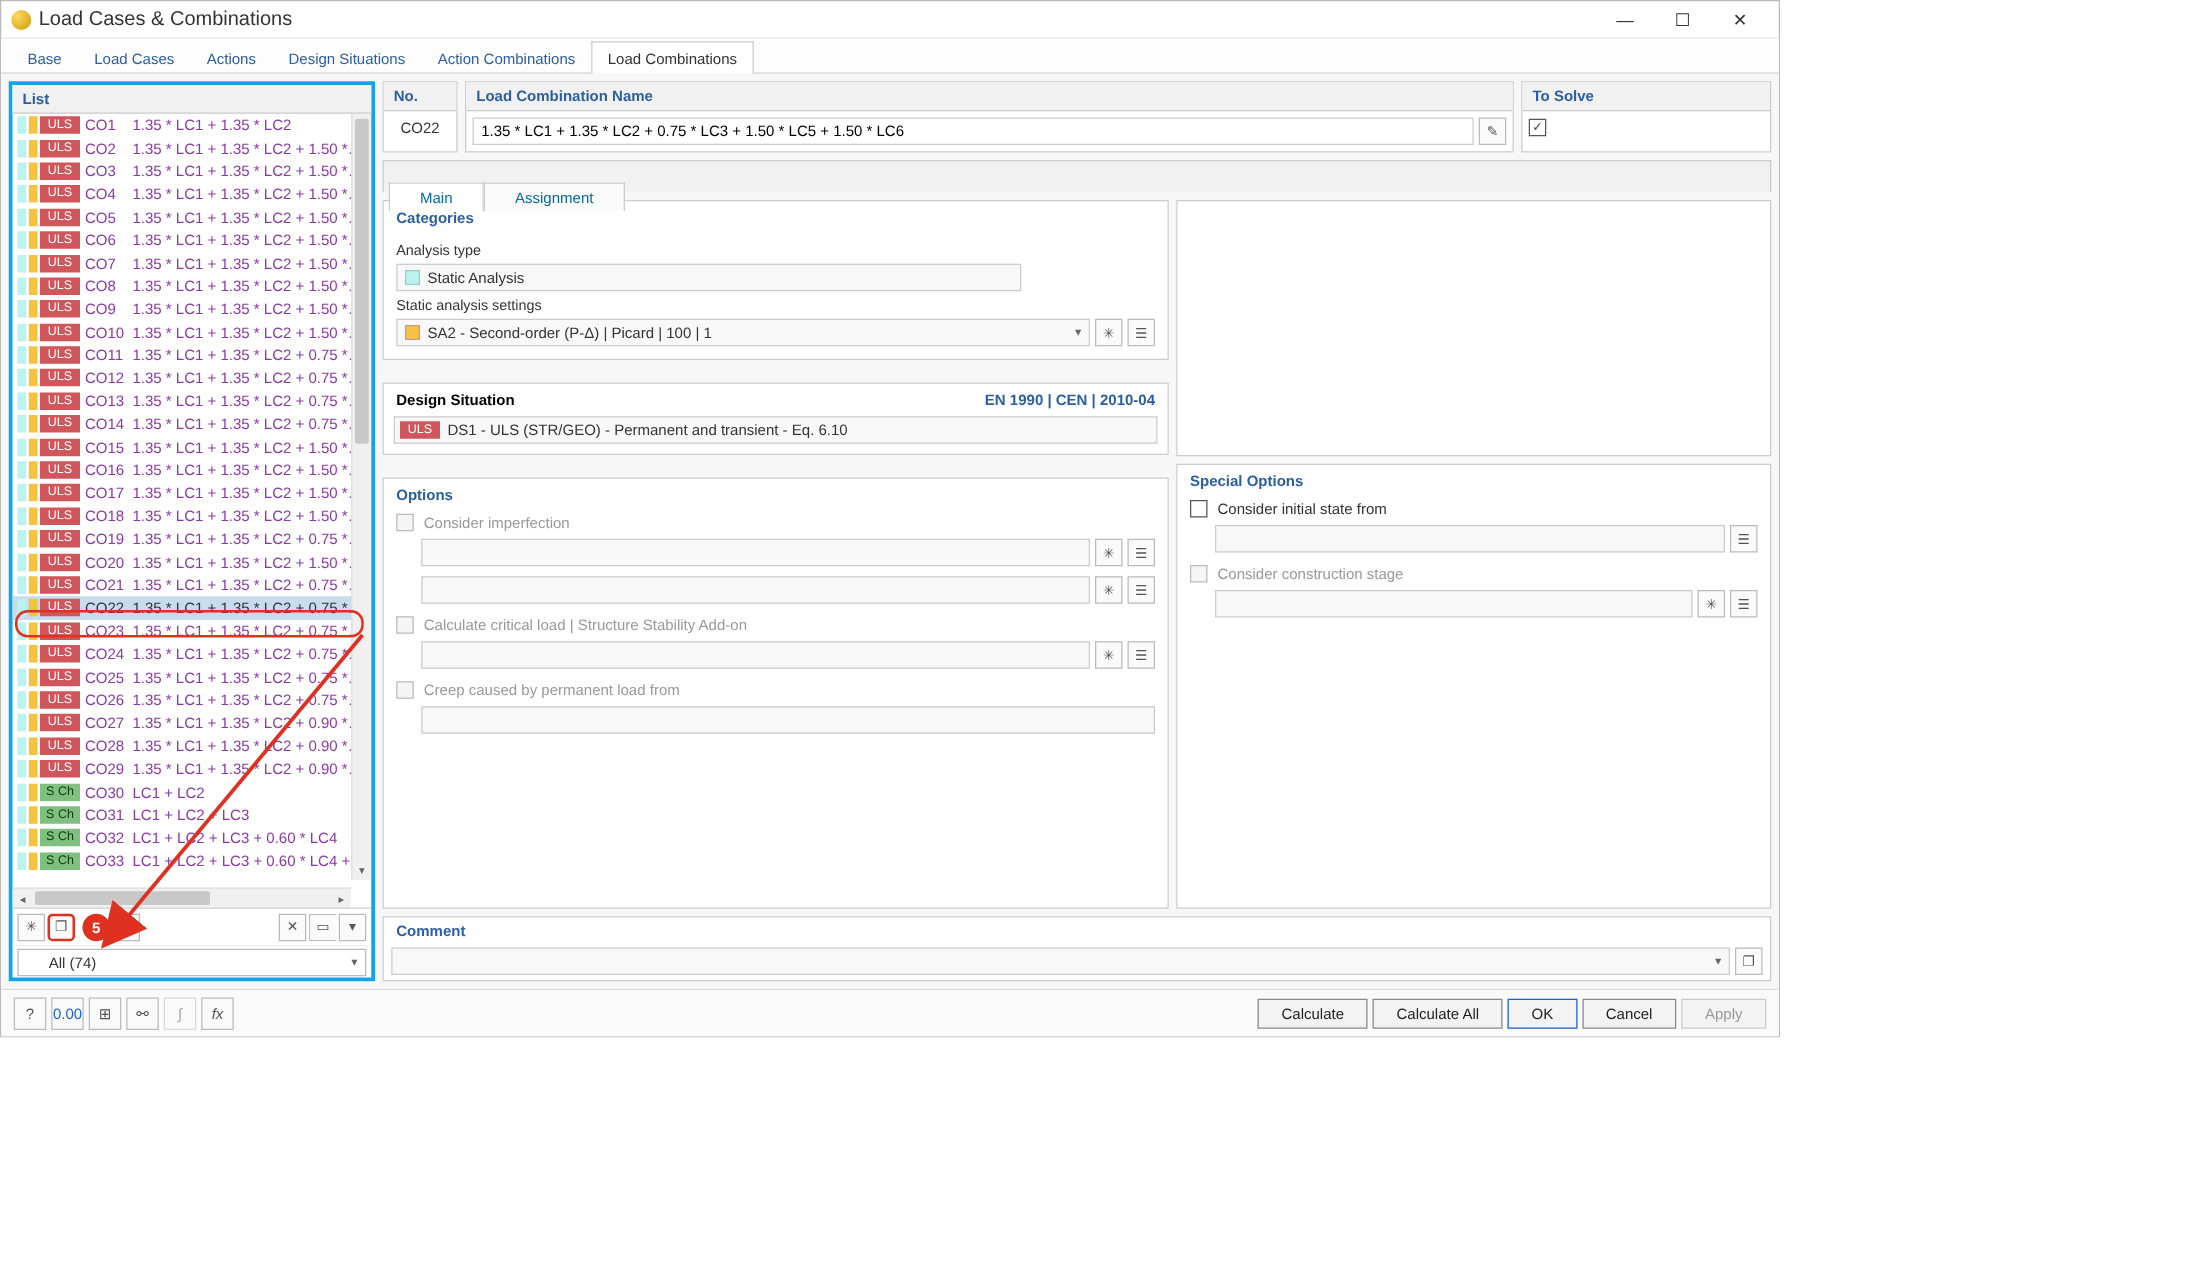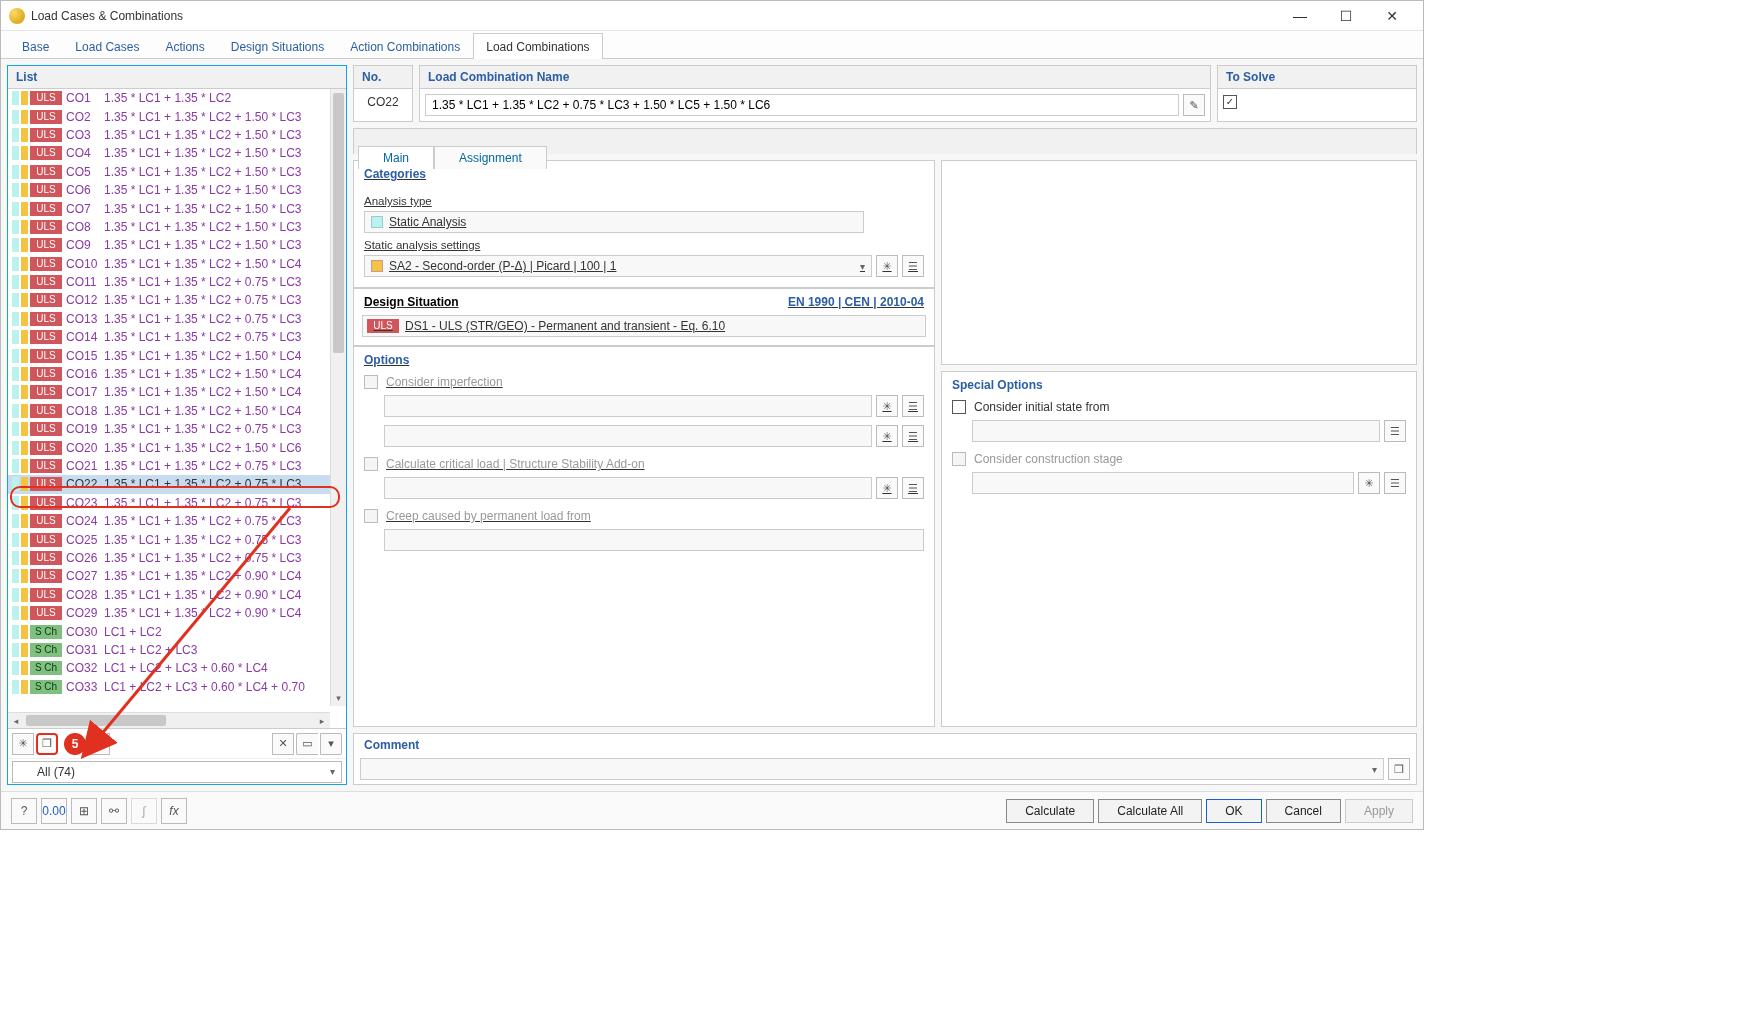--- a/index.html
+++ b/index.html
@@ -1,27 +1,27 @@
 <!DOCTYPE html>
 <html><head>
 <meta charset="utf-8">
 <style>
 * { box-sizing: border-box; margin: 0; padding: 0; font-family: "Segoe UI", Tahoma, sans-serif; font-size: 12px; }
 body { background: #ffffff; color: #333; }
 .window { border: 1px solid #bbb; width: 1424px; height: 830px; margin: 0; display: flex; flex-direction: column; background:#fff; }
 .titlebar { height: 30px; display: flex; align-items: center; padding: 0 8px; border-bottom: 1px solid #e5e5e5; }
 .titlebar .app-icon { width:16px; height:16px; background: radial-gradient(circle at 30% 30%, #ffd966, #cc9900); border-radius:50%; margin-right:6px; }
-.titlebar .title { flex:0 0 auto; font-size:12px; color:#333; }
+.titlebar .title { flex:0 0 auto; font-size:16px; color:#333; }
 .titlebar .spacer { flex:1; }
 .win-btn { width:46px; height:30px; display:flex; align-items:center; justify-content:center; font-size:14px; color:#333; }
 .tabs { height:28px; display:flex; align-items:flex-end; padding:0 8px; gap:0; border-bottom:1px solid #ccc; background:#fdfdfd; }
 .tab { padding:6px 12px 5px; color:#2b5ea3; border:1px solid transparent; border-bottom:none; position:relative; top:1px; }
 .tab.active { background:#fff; border-color:#ccc; color:#333; }
 .content { flex:1; display:flex; padding:6px; gap:6px; background:#f7f7f7; overflow:hidden; }
-.panel-left { width:340px; display:flex; flex-direction:column; border:1px solid #0ea5e9; background:#fff; }
+.panel-left { width:293px; display:flex; flex-direction:column; border:3px solid #0ea5e9; background:#fff; }
 .left-header { background:#f1f1f1; padding:4px 8px; border-bottom:1px solid #ccc; font-weight:600; color:#2b5ea3; }
 .list-body { flex:1; overflow:hidden; position:relative; }
 .list-inner { position:absolute; inset:0; overflow:hidden; }
 .row { display:flex; align-items:center; height:18.4px; padding:0 4px; gap:2px; white-space:nowrap; }
 .row.selected { background:#c8dcf0; }
 .swatch { width:7px; height:14px; }
 .sw-cyan { background:#b9f2ef; }
 .sw-yellow { background:#f5c342; }
 .badge { font-size:10px; color:#fff; padding:0 4px; height:14px; line-height:14px; border-radius:0; min-width:32px; text-align:center;}
 .badge-uls { background:#d0565b; }
@@ -62,21 +62,21 @@
 .solve-box { width:200px;}
 .solve-body{ padding:5px;}
 .chk{ width:14px;height:14px;border:1px solid #555;display:inline-flex;align-items:center;justify-content:center;font-size:10px;color:#333;background:#fff;}
 .chk.checked::after{content:"✓";}
 .chk.disabled{border-color:#bbb;color:#bbb;background:#f5f5f5;}
 
 .subtabs { display:flex; gap:0; background:#f1f1f1; border:1px solid #ccc; border-bottom:none; height:26px; align-items:flex-end; padding:0 4px;}
 .subtab { padding:4px 24px; border:1px solid #ccc; border-bottom:none; background:#fafafa; color:#0369a1; position:relative; top:15px;}
 .subtab.active{ background:#fff;}
 .main-body { flex:1; display:flex; gap:6px; }
-.mb-left { flex:1; display:flex; flex-direction:column; gap:0;text-decoration:underline;}
+.mb-left { flex:1; display:flex; flex-direction:column; gap:18px;}
 .mb-right { width:476px; display:flex; flex-direction:column; gap:6px;}
 .section { border:1px solid #ccc; background:#fff; padding:0;}
 .section .sec-title { padding:6px 10px 4px; color:#2b5ea3; font-weight:600;}
 .sec-body { padding:4px 10px 10px; }
 .field-label{ font-size:11.5px; color:#333; margin:6px 0 4px;}
 .readonly { border:1px solid #ccc; background:#f8f8f8; height:22px; display:flex; align-items:center; padding:0 6px; gap:6px;}
 .readonly .sw{width:12px;height:12px;}
 .sw.cyan{background:#b9f2ef;border:1px solid #9cc;}
 .sw.yellow{background:#f5c342;border:1px solid #c99;}
 .dropdown{ position:relative; display:flex; gap:4px;}

